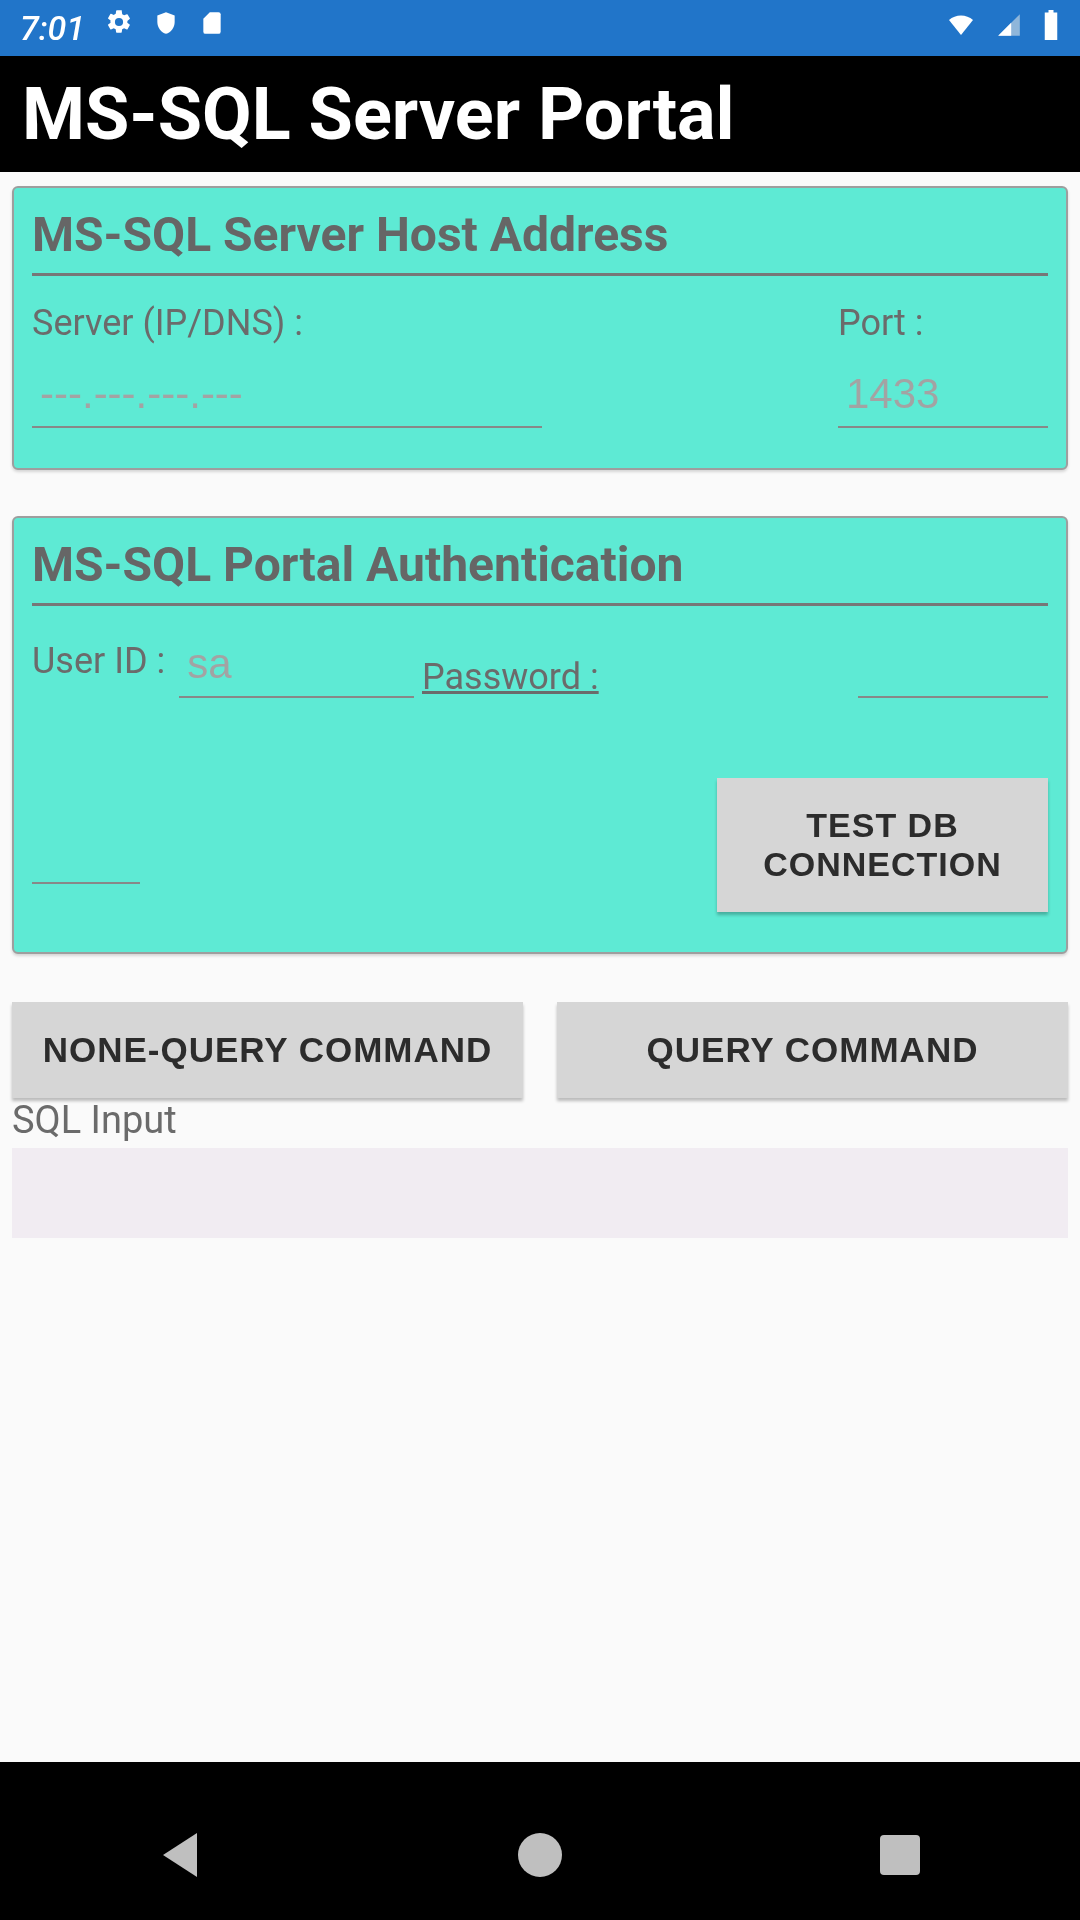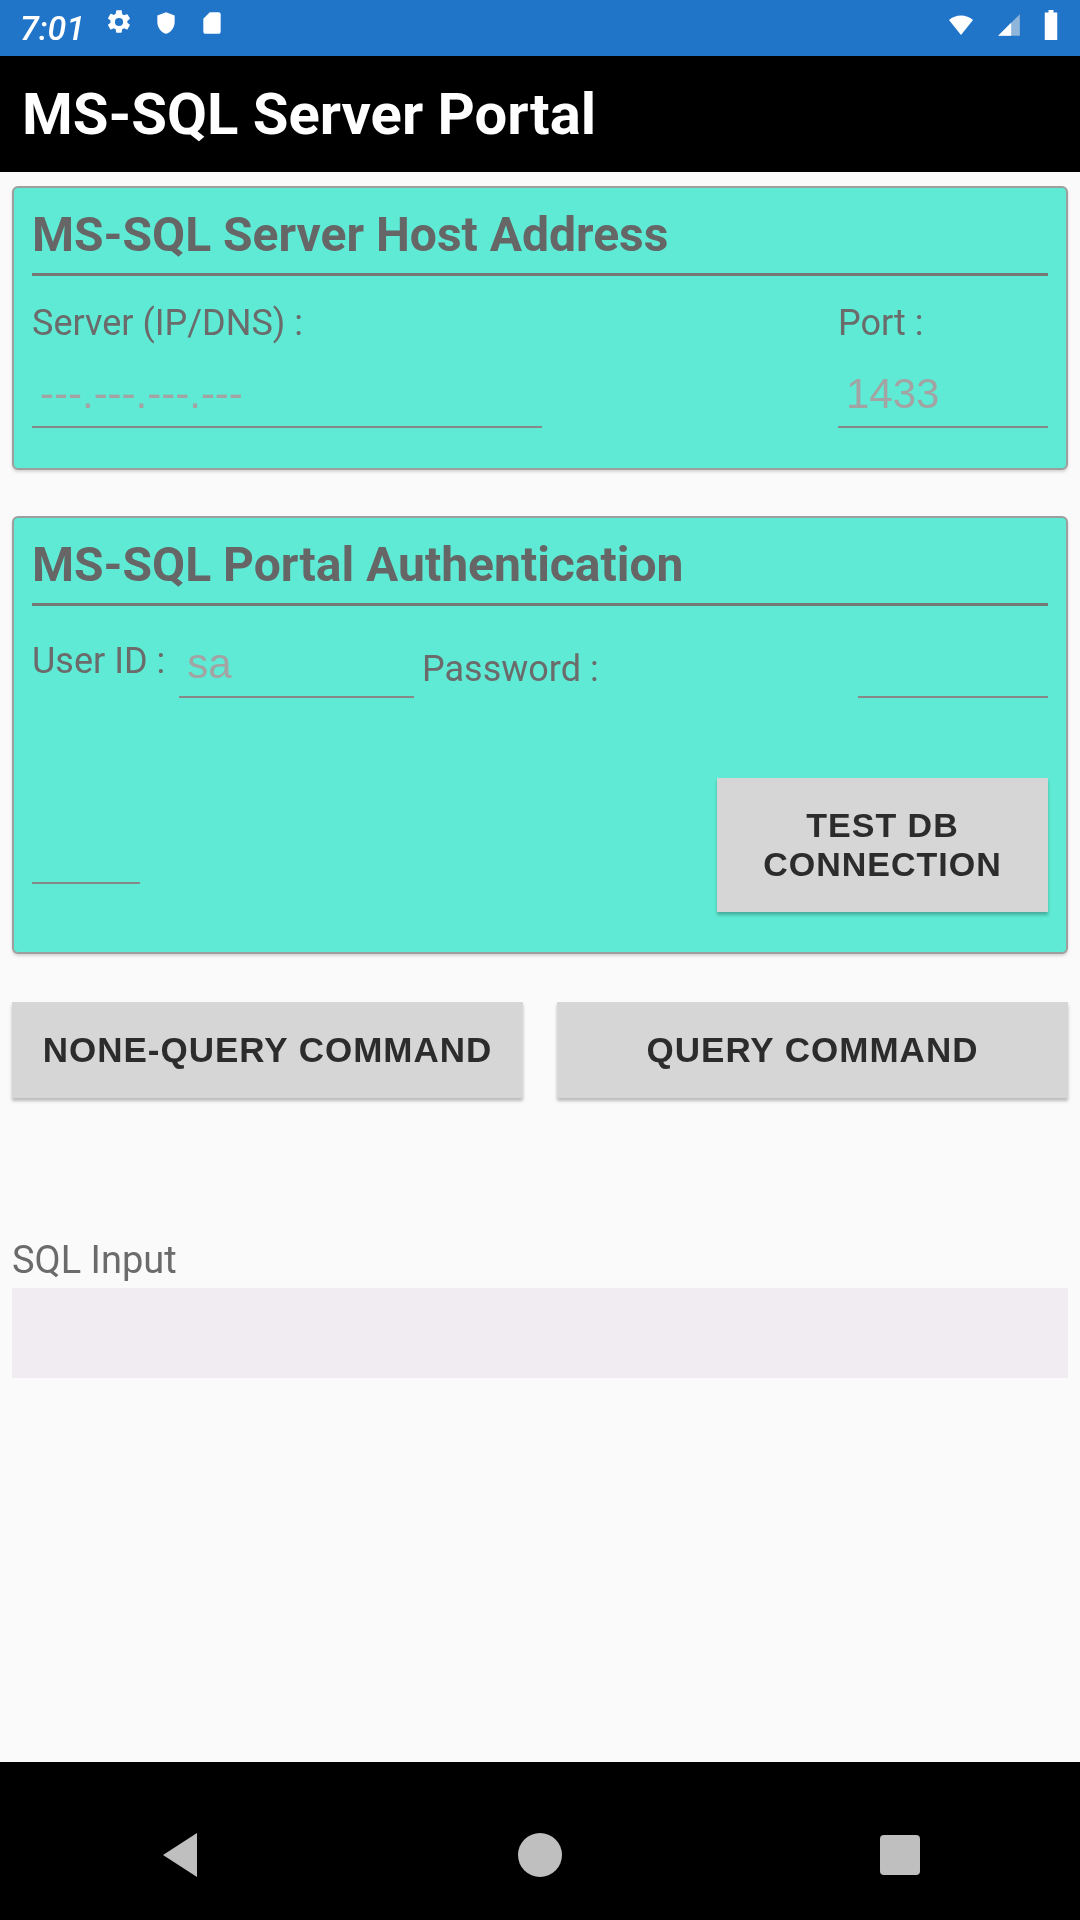--- a/index.html
+++ b/index.html
@@ -5,21 +5,21 @@
     * { box-sizing: border-box; margin: 0; padding: 0; }
     html, body { width: 1080px; height: 1920px; overflow: hidden; font-family: Roboto, Arial, sans-serif; }
     body { background: #fafafa; display: flex; flex-direction: column; }
 
     .status-bar { background: #2175C9; height: 56px; display: flex; align-items: center; justify-content: space-between; padding: 0 20px; color: #fff; font-size: 30px; }
     .status-left, .status-right { display: flex; gap: 20px; font-style: italic; }
     .status-time { font-weight: 500; font-size: 34px; }
     .status-icon { display: inline-block; }
 
     .app-bar { background: #000; height: 116px; display: flex; align-items: center; padding: 0 22px; }
-    .app-title { color: #fff; font-size: 58px; font-weight: 700; }
+    .app-title { color: #fff; font-size: 72px; font-weight: 700; }
 
     .content { padding: 14px 12px 0 12px; flex: 1; display: flex; flex-direction: column; }
 
     .card {
       background: #5eead4;
       border: 2px solid #9e9e9e;
       border-radius: 6px;
       padding: 18px 18px 40px 18px;
       box-shadow: 0 2px 3px rgba(0,0,0,0.15);
       margin-bottom: 46px;
@@ -50,21 +50,21 @@
 
     .host-row .server-col { flex: 0 0 510px; }
     .host-row .port-col { flex: 0 0 210px; margin-left: auto; }
 
     
     .auth-row1 { display: flex; }
     .auth-user { display: flex; align-items: center; gap: 14px; flex: 0 0 390px; }
     .auth-user .field-label { margin-bottom: 8px; }
     .auth-user .text-input { width: 235px; }
     .auth-pass { display: flex; align-items: flex-end; gap: 14px; flex: 1; }
-    .auth-pass .field-label { margin-bottom: 8px; }
+    .auth-pass .field-label { margin-bottom: 0; text-decoration: underline; }
     .auth-pass .text-input { width: 190px; margin-left: auto; }
 
     .auth-row2 { display: flex; align-items: flex-start; margin-top: 80px; }
     .dbname { display: flex; align-items: flex-start; gap: 10px; }
     .dbname .field-label { margin-top: 4px; }
     .dbname .text-input { width: 108px; margin-top: 40px; }
 
     .btn {
       background: #D6D6D6;
       color: #2c2c2c;
@@ -75,21 +75,21 @@
       padding: 28px 20px;
       text-align: center;
       box-shadow: 0 3px 3px rgba(0,0,0,0.25);
       cursor: pointer;
     }
     .btn-test { width: 331px; margin-left: auto; }
 
     .cmd-row { display: flex; gap: 34px; margin-top: 2px; }
     .btn-cmd { flex: 1; padding: 28px 10px; font-size: 35px; }
 
-    .sql-section { margin-top: 140px; }
+    .sql-section { }
     .sql-label { color: #6b6b6b; font-size: 38px; margin-bottom: 6px; }
     .sql-input-area {
       background: #F1ECF2;
       width: 100%;
       height: 90px;
       border: none;
     }
 
     .blackbar { background: #000; height: 28px; width: 100%; }
 

